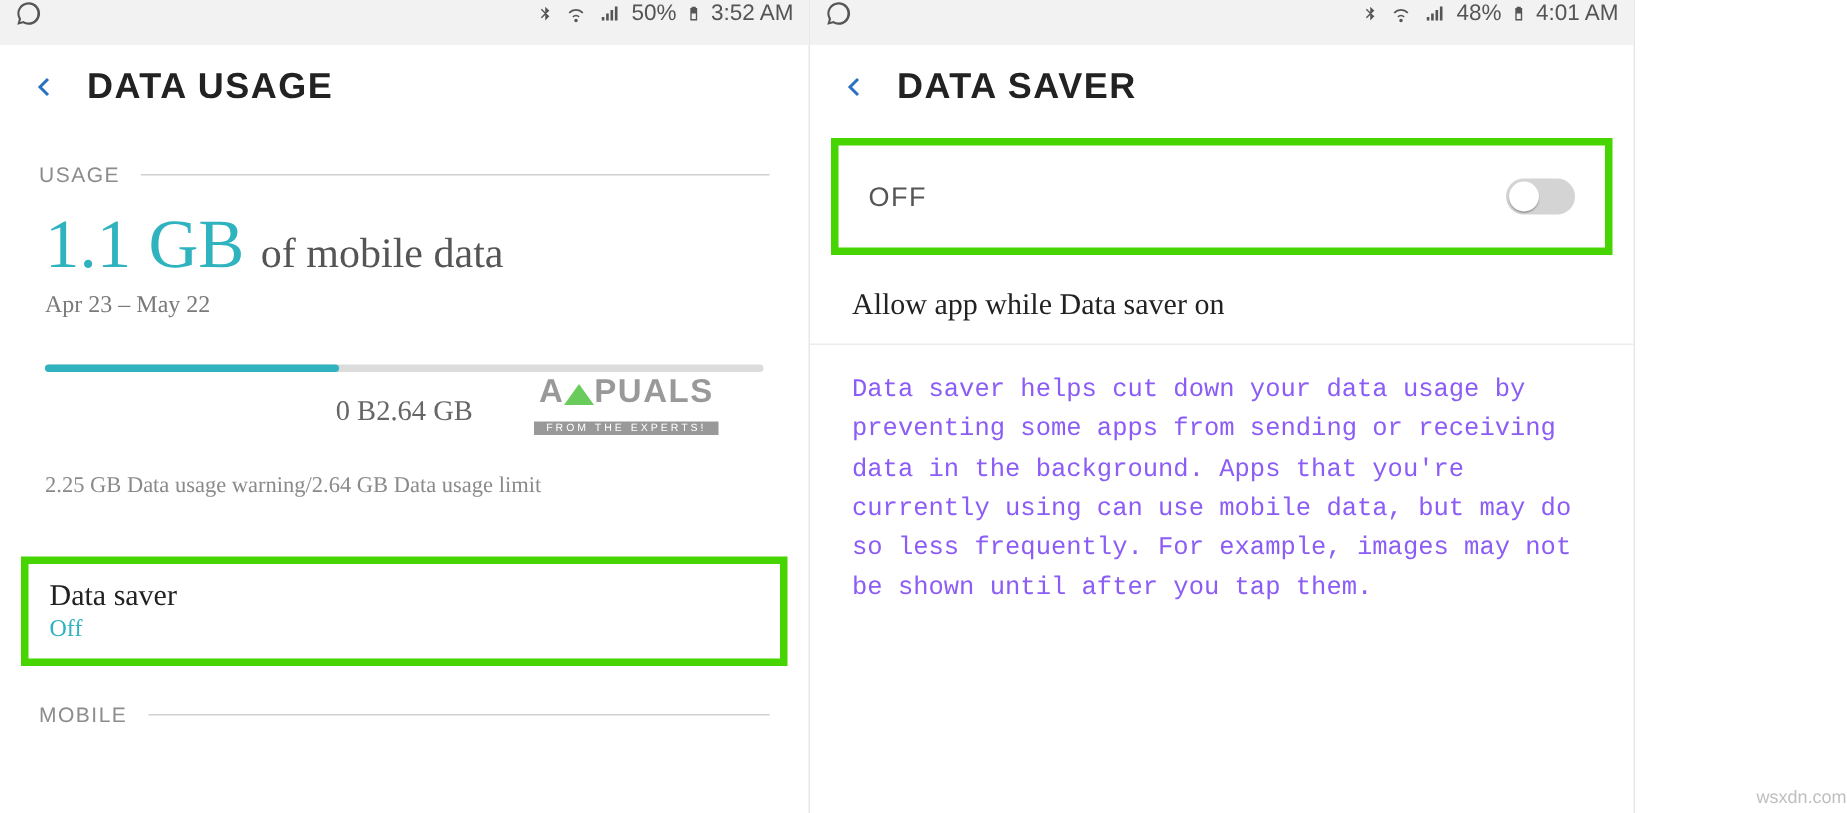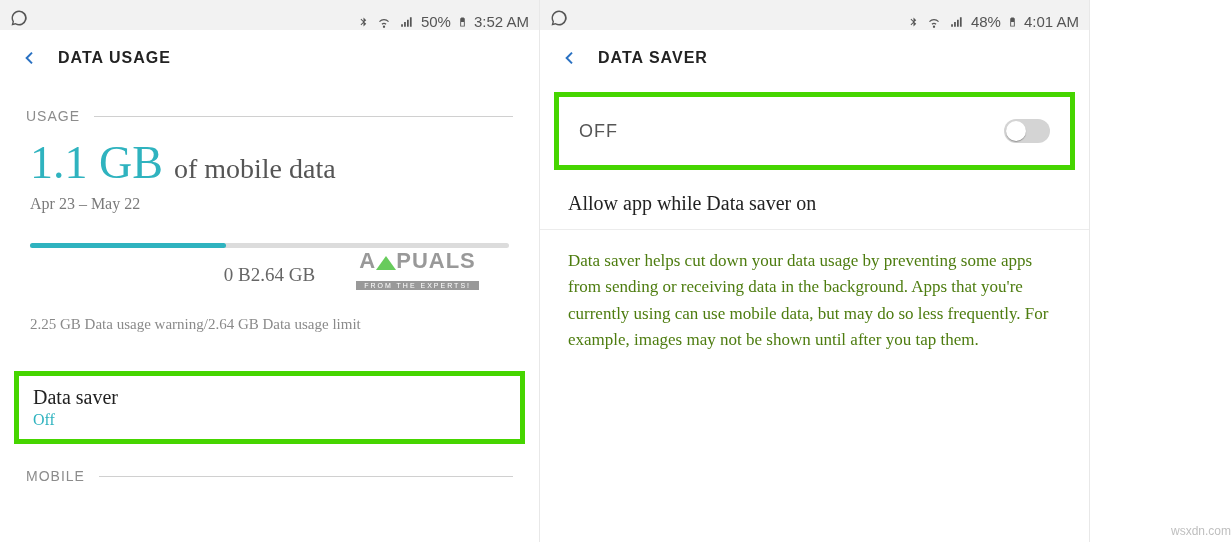--- a/index.html
+++ b/index.html
@@ -16,21 +16,21 @@
   .screens { display: flex; width: 100%; height: 100%; }
   .screen { position: relative; background: #fff; }
   .screen-left  { width: 540px; border-right: 1px solid #e8e8e8; }
   .screen-right { width: 550px; border-right: 1px solid #e8e8e8; }
 
   
   .statusbar {
     height: 30px;
     background: #f2f2f2;
     display: flex;
-    align-items: flex-end;
+    align-items: flex-start;
     padding: 0 10px;
     font-family: Arial, sans-serif;
     font-size: 15px;
     color: #555;
   }
   .statusbar .sb-left { flex: 0 0 auto; }
   .statusbar .sb-right { margin-left: auto; display:flex; align-items:center; gap:6px; }
   .sb-right svg { display:block; }
   .sb-pct, .sb-time { font-weight: 500; }
 
@@ -38,21 +38,21 @@
   .titlebar {
     height: 56px;
     display: flex;
     align-items: center;
     padding: 0 22px;
     gap: 20px;
   }
   .back-arrow { width: 16px; height: 28px; color:#2a71c2; cursor:pointer; }
   .title {
     font-family: Arial, sans-serif;
-    font-size: 16px;
+    font-size: 24px;
     letter-spacing: 1px;
     font-weight: 600;
     color:#222;
   }
 
   
   .section-header {
     display:flex;
     align-items:center;
     padding: 22px 26px 6px 26px;
@@ -162,21 +162,22 @@
     padding: 22px 28px 14px 28px;
     font-size: 20px;
     color:#222;
     border-bottom: 1px solid #ececec;
     cursor:pointer;
   }
   .desc {
     padding: 18px 28px 0 28px;
     font-size: 17px;
     line-height: 1.55;
-    color:#4d7c0f;
+    color:#8b5cf6;
+    font-family:Liberation Mono, monospace;
   }
 
   
   .watermark {
     position:absolute;
     right: 60px; top: 248px;
     font-family: Arial, sans-serif;
     text-align:center;
     opacity: 0.85;
     pointer-events:none;

